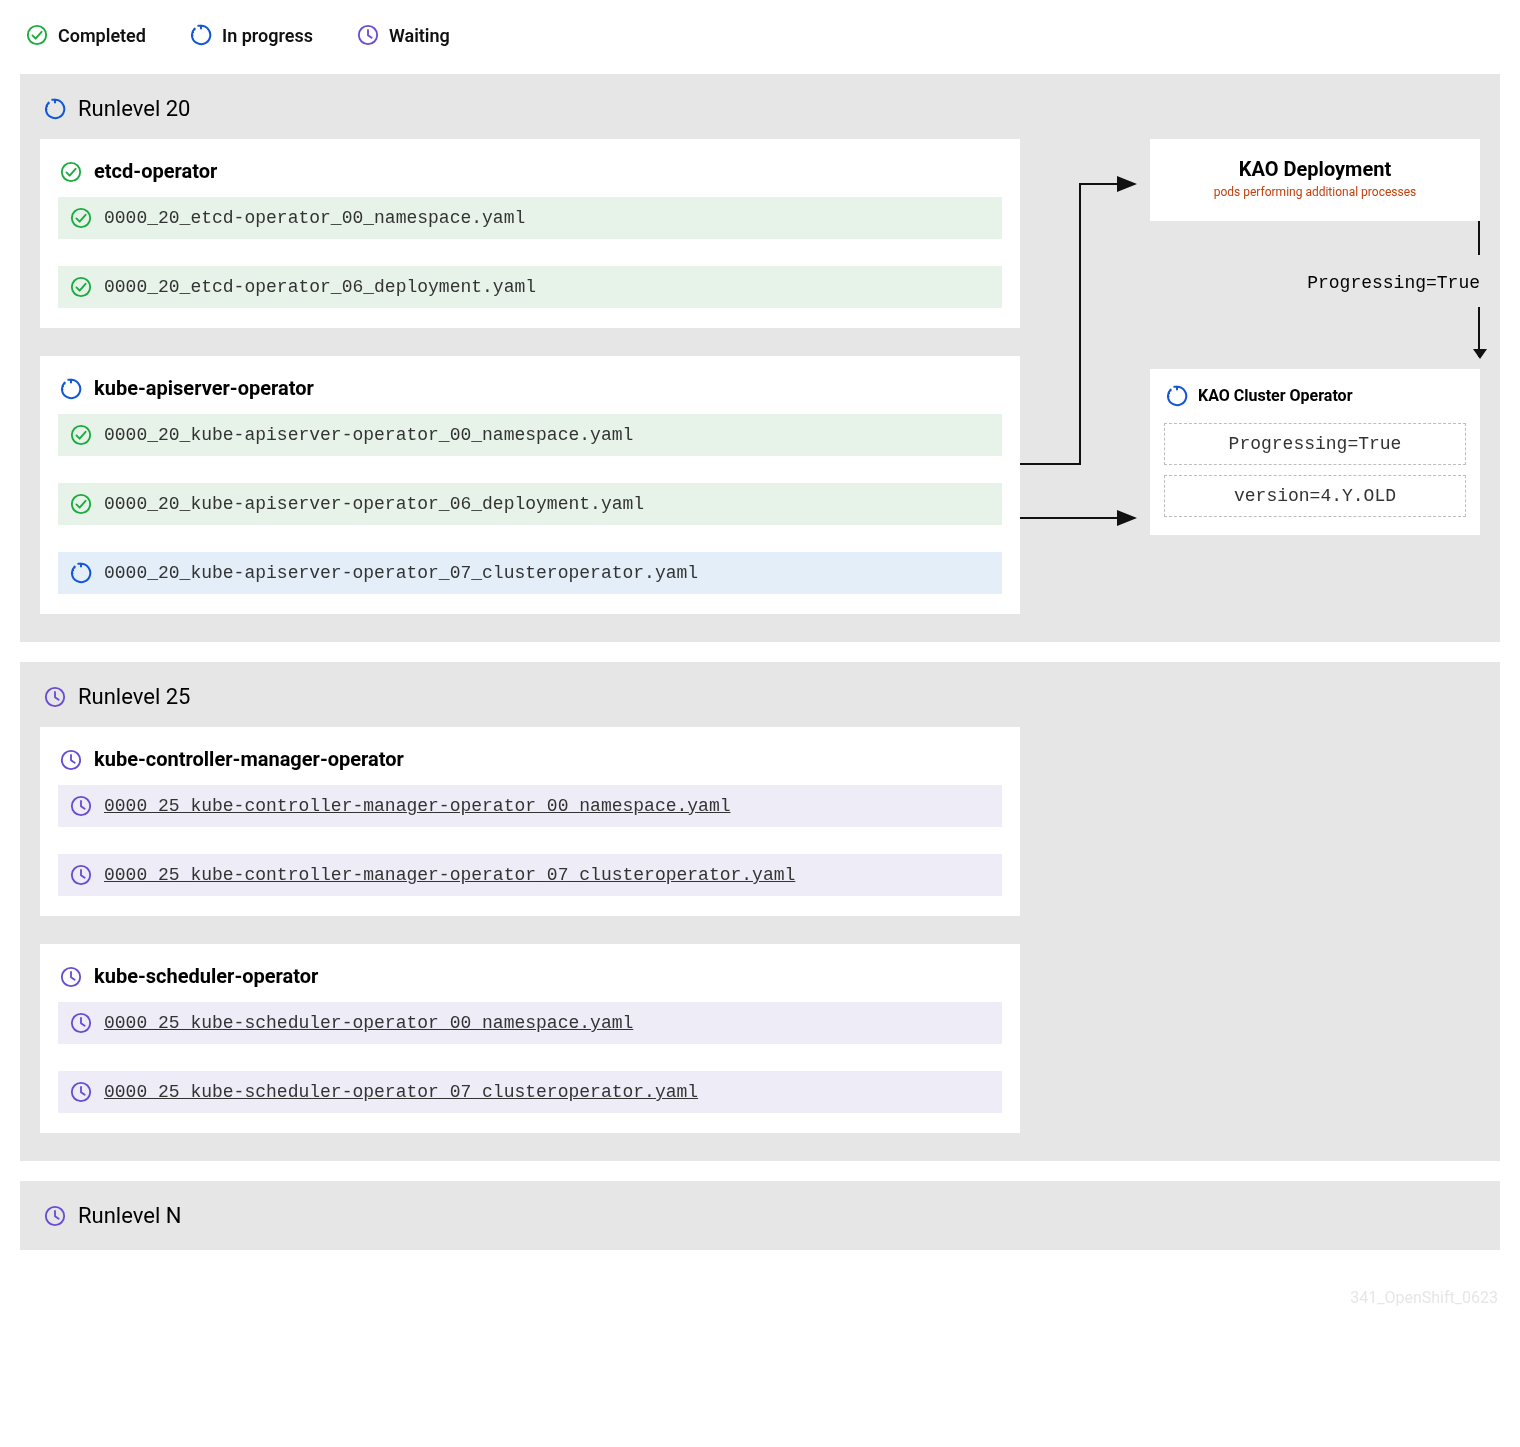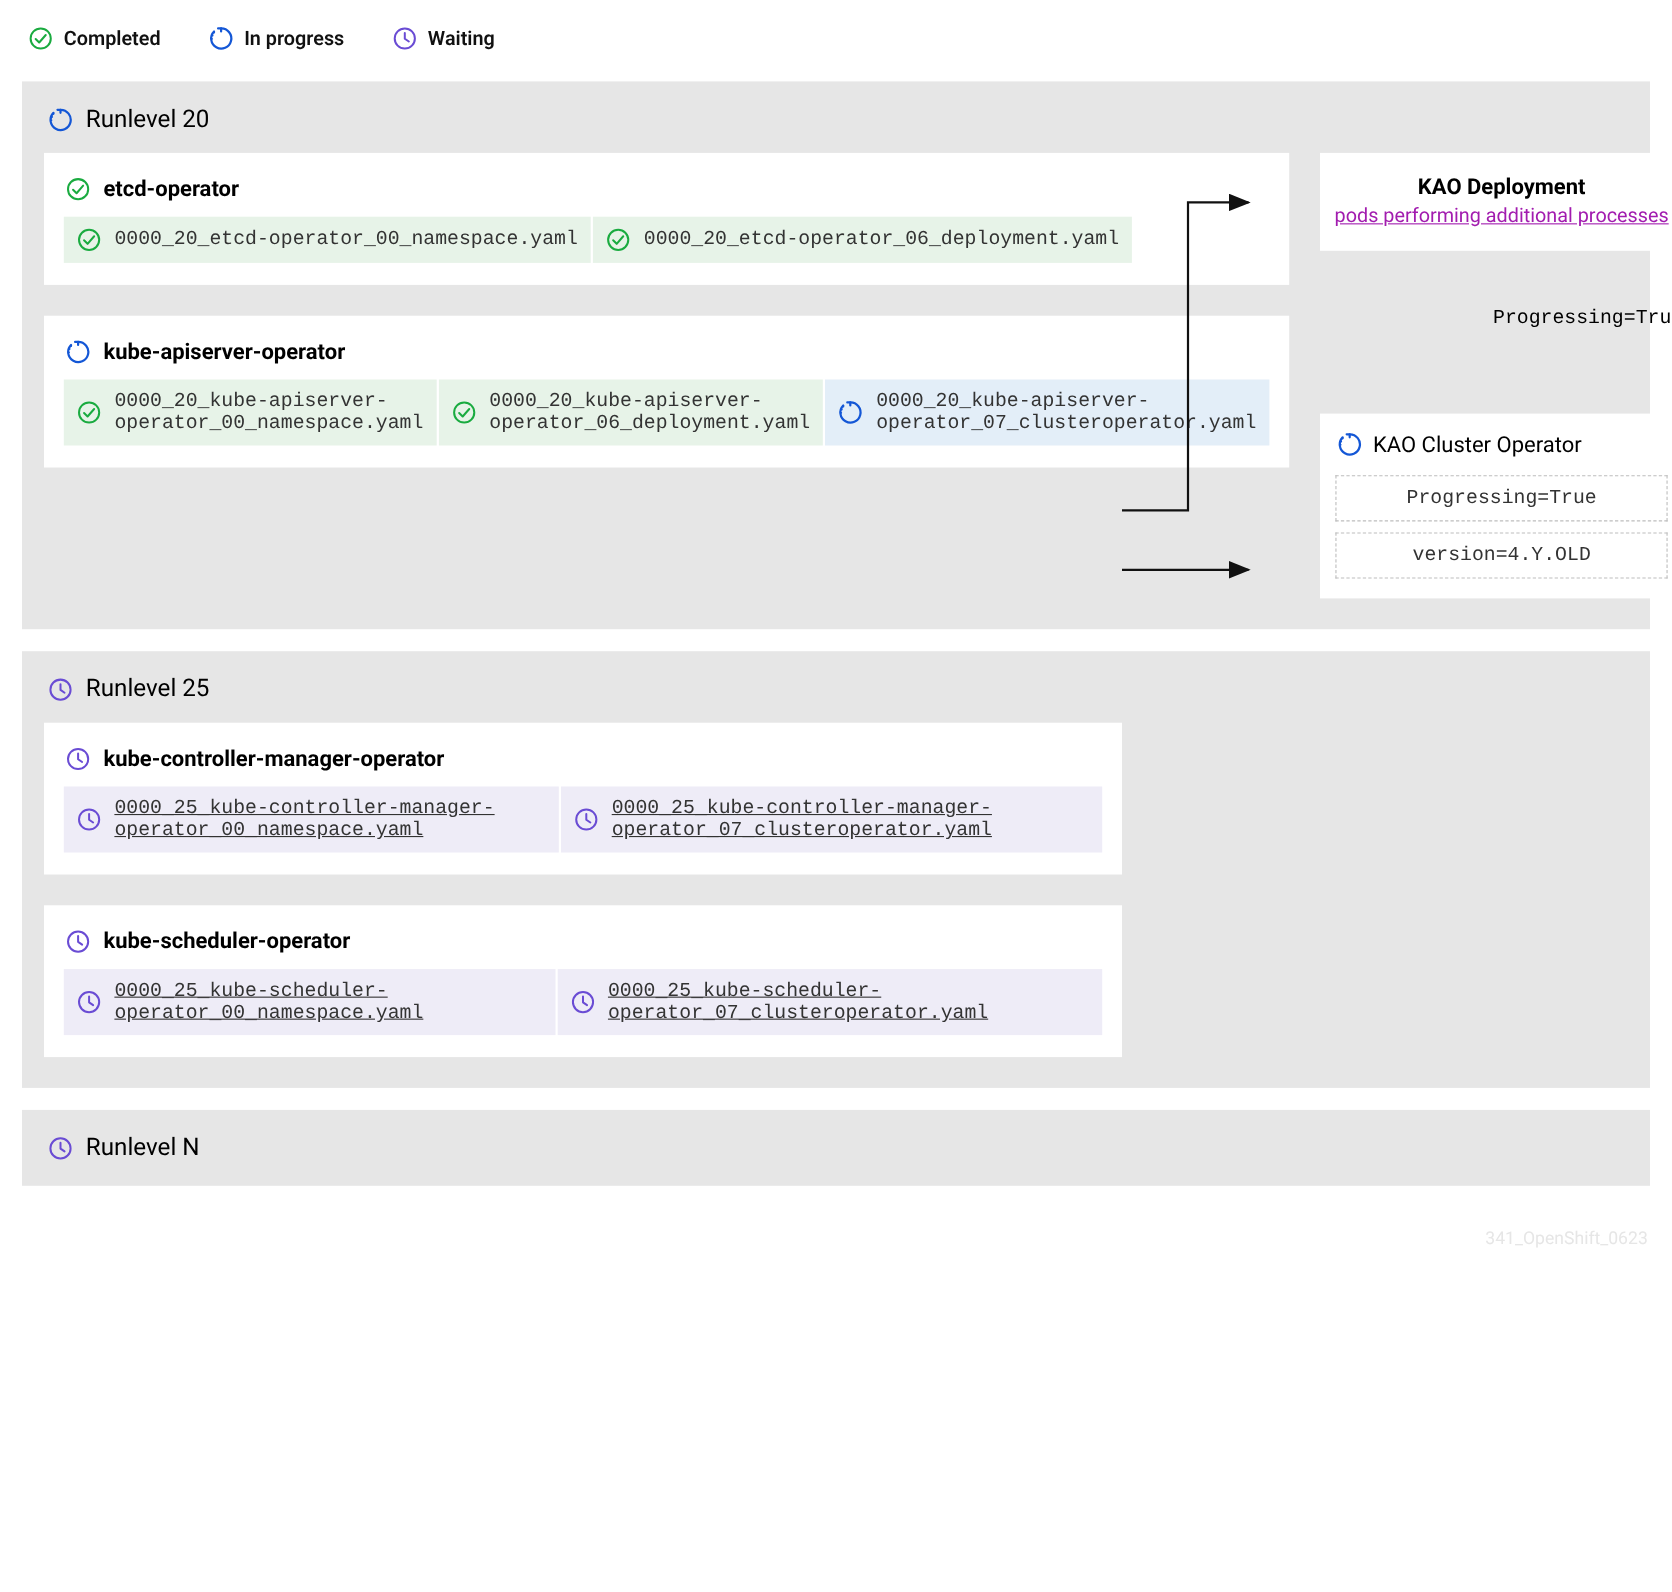--- a/index.html
+++ b/index.html
@@ -65,22 +65,22 @@
   .operator-header {
     display: flex;
     align-items: flex-end;
     gap: 12px;
     font-weight: 700;
     font-size: 20px;
     padding: 4px 2px 14px 2px;
   }
   .manifest-list {
     display: flex;
-    flex-direction: row;
-    gap: 2px;
+    flex-direction: column;
+    gap: 27px;
   }
   .manifest {
     display: flex;
     align-items: center;
     gap: 12px;
     padding: 10px 12px;
     font-family: "SFMono-Regular", Consolas, "Liberation Mono", Menlo, monospace;
     font-size: 18px;
     color: #333;
     position: relative;
@@ -102,39 +102,38 @@
     width: 100%;
     text-align: center;
     padding: 18px 12px 20px 12px;
   }
   .side-title {
     font-weight: 700;
     font-size: 20px;
     margin-bottom: 4px;
   }
   .side-sub {
-    font-size: 18px;
-    color: #a21caf;
+    font-size: 12px;
+    color: #c2410c;
     line-height: 1.3;
-    text-decoration: underline;
   }
   .cluster-card {
     background: #ffffff;
     width: 100%;
     padding: 12px 14px 18px 14px;
     display: flex;
     flex-direction: column;
     gap: 10px;
   }
   .cluster-title-row {
     display: flex;
     align-items: center;
     gap: 10px;
-    font-weight: 400;
-    font-size: 20px;
+    font-weight: 700;
+    font-size: 16px;
     padding: 4px 2px 6px 2px;
   }
   .dashed-chip {
     border: 1.5px dashed #bdbdbd;
     padding: 10px 12px;
     font-family: "SFMono-Regular", Consolas, "Liberation Mono", Menlo, monospace;
     font-size: 18px;
     text-align: center;
     color: #333;
   }

